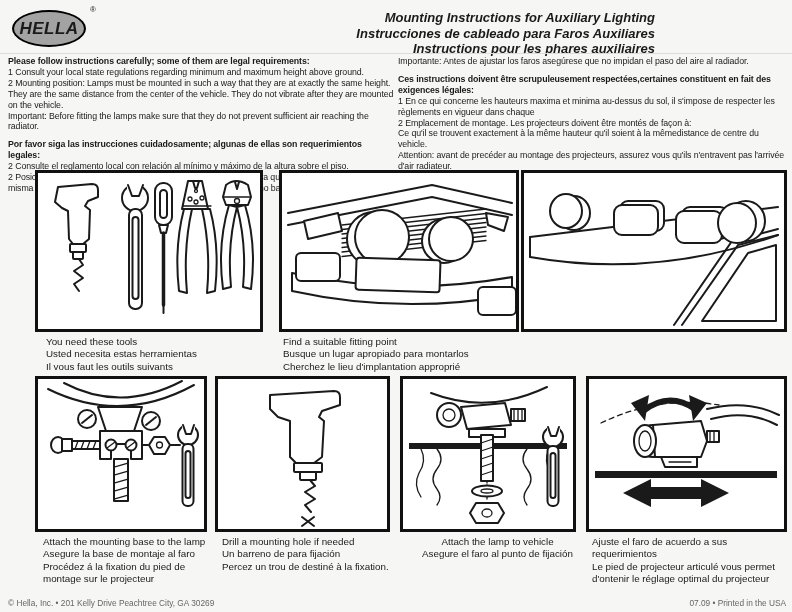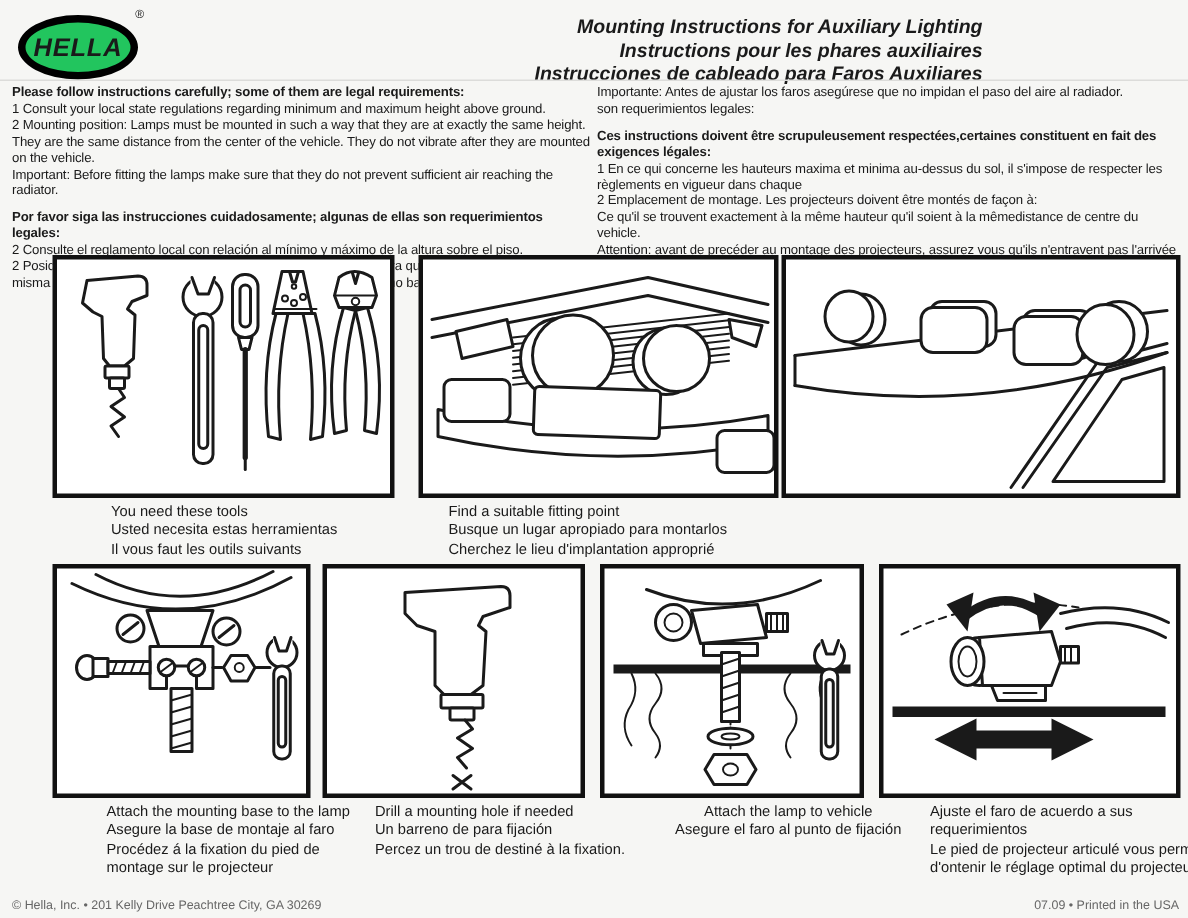--- a/index.html
+++ b/index.html
@@ -6,28 +6,28 @@
   body {
     width:792px; height:612px; position:relative; overflow:hidden;
     background:#f6f6f4; color:#1a1a1a;
     font-family:"Liberation Sans", sans-serif;
   }
   .abs { position:absolute; }
   .title-line { font-weight:bold; font-style:italic; font-size:13px; line-height:15.5px; }
   .body-text { font-size:8.8px; line-height:10.9px; letter-spacing:-0.1px; }
   .bold { font-weight:bold; }
   .gap { height:7px; }
-  .caption { font-size:9.8px; line-height:12.4px;margin-left:28px; }
+  .caption { font-size:9.8px; line-height:12.4px; }
   .panel { position:absolute; border:3px solid #111; background:#fff; box-sizing:border-box; }
   .panel svg { display:block; width:100%; height:100%; }
   .footer-text { font-size:8.3px; color:#666; }
   .hr { position:absolute; left:0; top:53px; width:792px; height:1px; background:#dcdcda; }
   .logo-oval {
-    width:70px; height:33px; border:5px solid #000000; border-radius:50%;
-    display:flex; align-items:center; justify-content:center; background:#22c55e;
+    width:70px; height:33px; border:2px solid #000000; border-radius:50%;
+    display:flex; align-items:center; justify-content:center; background:#a3a3a3;
   }
   .logo-word { font-weight:bold; font-size:17px; letter-spacing:0.5px; font-style:italic; }
   .logo-reg { position:absolute; right:-6px; top:-5px; font-size:8px; }
   svg g.art { stroke:#1a1a1a; stroke-width:2; fill:none; stroke-linecap:round; stroke-linejoin:round; }
   svg .wh { fill:#fff; }
   svg .bk { fill:#1a1a1a; stroke:none; }
   svg .er { fill:#fff; stroke:none; }
   svg .thin { stroke-width:1.3; }
   svg .thick { stroke-width:6; }
   svg .dash { stroke-dasharray:5 4; }
@@ -37,40 +37,39 @@
 
 <div class="abs" style="left:12px; top:10px; width:78px; height:40px;">
   <div class="logo-oval">
     <span class="logo-word">HELLA</span>
   </div>
   <span class="logo-reg">®</span>
 </div>
 
 <div class="abs" style="left:95px; top:10px; width:560px;text-align:right;">
   <div class="title-line">Mounting Instructions for Auxiliary Lighting</div>
+  <div class="title-line">Instrucciones de cableado para Faros Auxiliares</div>
   <div class="title-line">Instructions pour les phares auxiliaires</div>
-  <div class="title-line">Instrucciones de cableado para Faros Auxiliares</div>
 </div>
 
 <div class="hr"></div>
 
 <div class="abs" style="left:8px; top:56px; width:386px;">
   <div class="body-text bold">Please follow instructions carefully; some of them are legal requirements:</div>
   <div class="body-text">1 Consult your local state regulations regarding minimum and maximum height above ground.</div>
   <div class="body-text">2 Mounting position: Lamps must be mounted in such a way that they are at exactly the same height. They are the same distance from the center of the vehicle. They do not vibrate after they are mounted on the vehicle.</div>
   <div class="body-text">Important: Before fitting the lamps make sure that they do not prevent sufficient air reaching the radiator.</div>
   <div class="gap"></div>
   <div class="body-text bold">Por favor siga las instrucciones cuidadosamente; algunas de ellas son requerimientos legales:</div>
   <div class="body-text">2 Consulte el reglamento local con relación al mínimo y máximo de la altura sobre el piso.</div>
   <div class="body-text">2 Posición de montaje. Los faros deben ser montados de tal manera que: Estén exactamente a la misma altura Estén a la misma distancia uno del otro tomando como base el centro del vehículo</div>
 </div>
 
 <div class="abs" style="left:398px; top:56px; width:390px;">
   <div class="body-text">Importante: Antes de ajustar los faros asegúrese que no impidan el paso del aire al radiador.</div>
-  <div class="body-text">son requerimientos legales:</div>
   <div class="gap"></div>
   <div class="body-text bold">Ces instructions doivent être scrupuleusement respectées,certaines constituent en fait des exigences légales:</div>
   <div class="body-text">1 En ce qui concerne les hauteurs maxima et minima au-dessus du sol, il s'impose de respecter les règlements en vigueur dans chaque</div>
   <div class="body-text">2 Emplacement de montage. Les projecteurs doivent être montés de façon à:</div>
   <div class="body-text">Ce qu'il se trouvent exactement à la même hauteur qu'il soient à la mêmedistance de centre du vehicle.</div>
   <div class="body-text">Attention: avant de precéder au montage des projecteurs, assurez vous qu'ils n'entravent pas l'arrivée d'air radiateur.</div>
 </div>
 
 <div class="panel" style="left:35px; top:170px; width:228px; height:162px;">
   <svg viewBox="0 0 222 156">
@@ -159,21 +158,21 @@
       <ellipse class="wh" cx="213" cy="50" rx="19" ry="20"></ellipse>
     </g>
   </svg>
 </div>
 
 <div class="abs caption" style="left:46px; top:336px; width:230px;">
   <div>You need these tools</div>
   <div>Usted necesita estas herramientas</div>
   <div>Il vous faut les outils suivants</div>
 </div>
-<div class="abs caption" style="left:271px; top:336px; width:245px;">
+<div class="abs caption" style="left:283px; top:336px; width:245px;">
   <div>Find a suitable fitting point</div>
   <div>Busque un lugar apropiado para montarlos</div>
   <div>Cherchez le lieu d'implantation approprié</div>
 </div>
 
 <div class="panel" style="left:35px; top:376px; width:172px; height:156px;">
   <svg viewBox="0 0 166 150">
     <g class="art">
       <path d="M10,10 Q83,46 156,6"></path>
       <path d="M26,4 Q83,34 144,2"></path>

